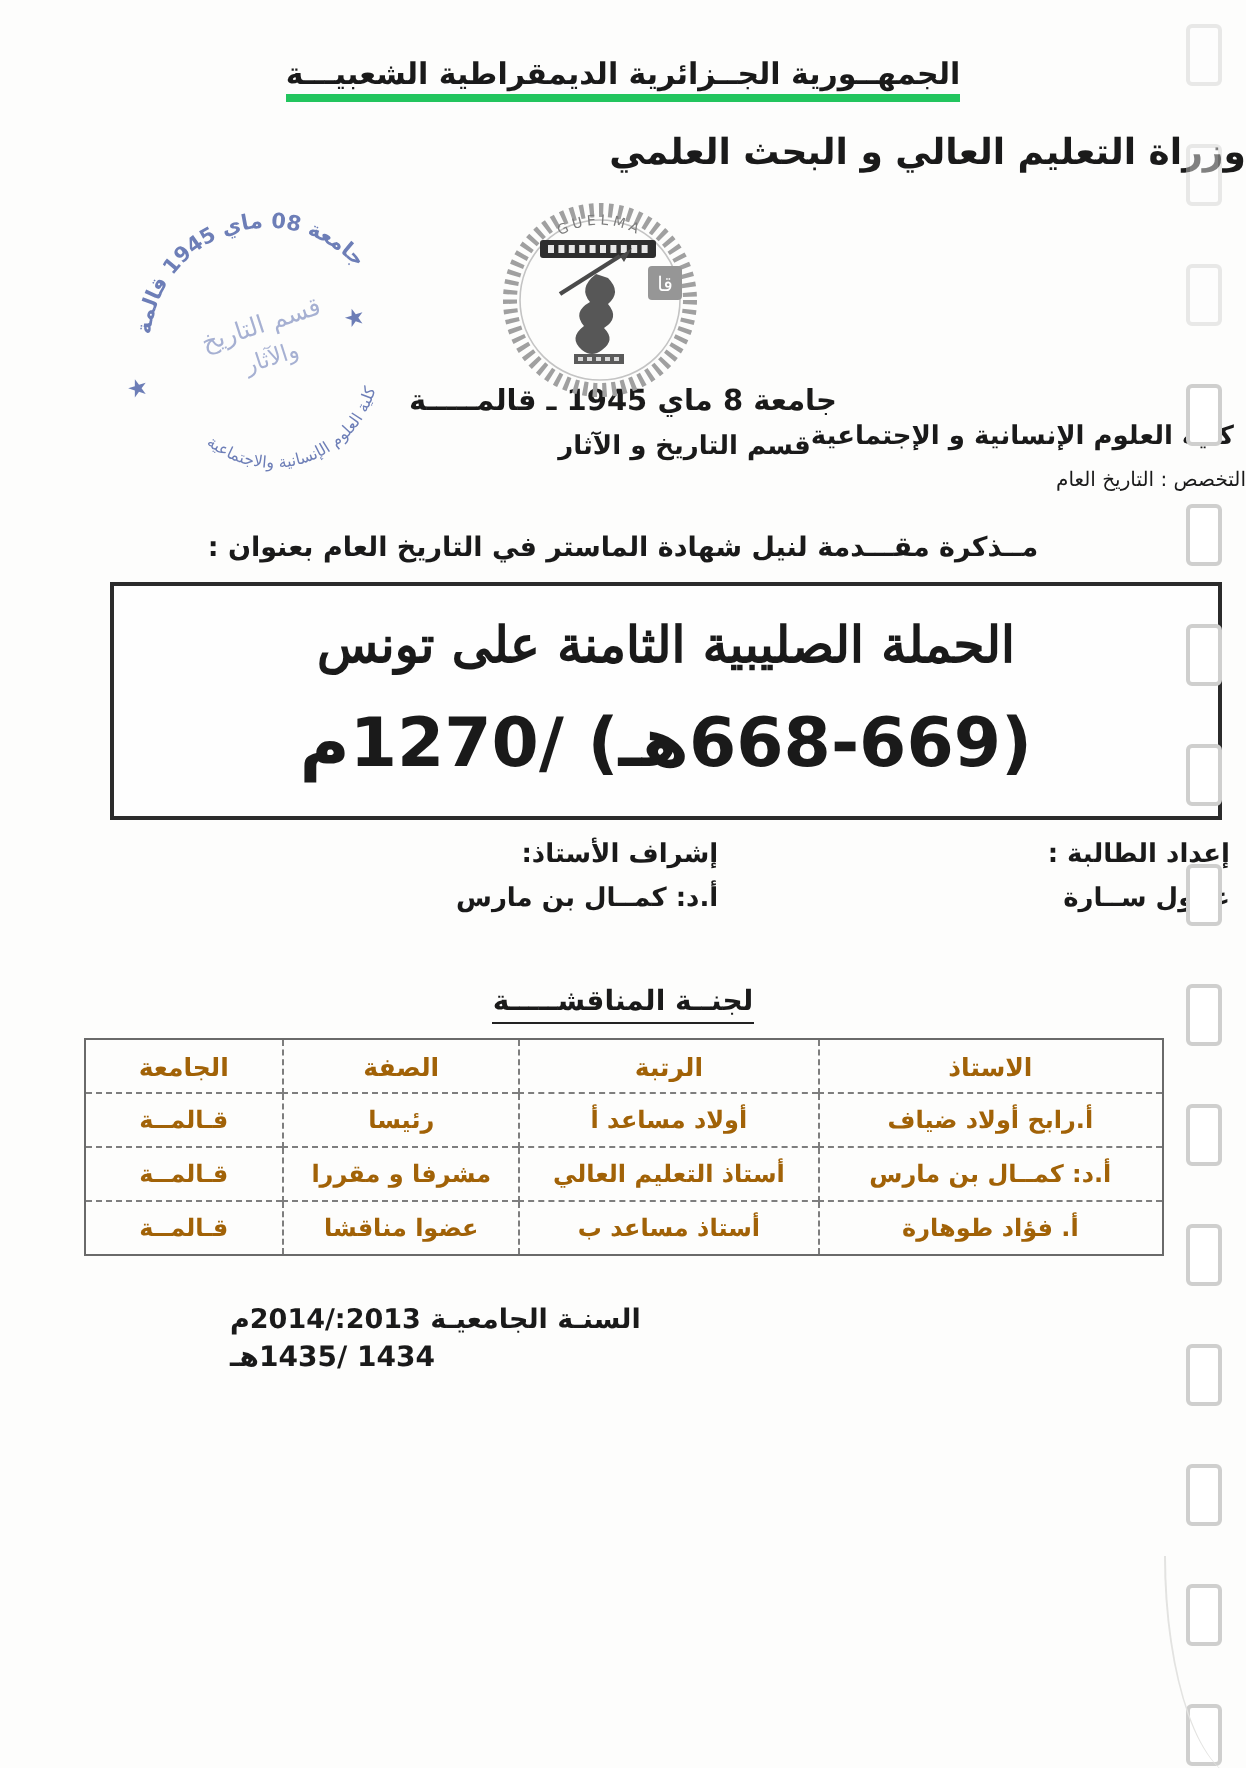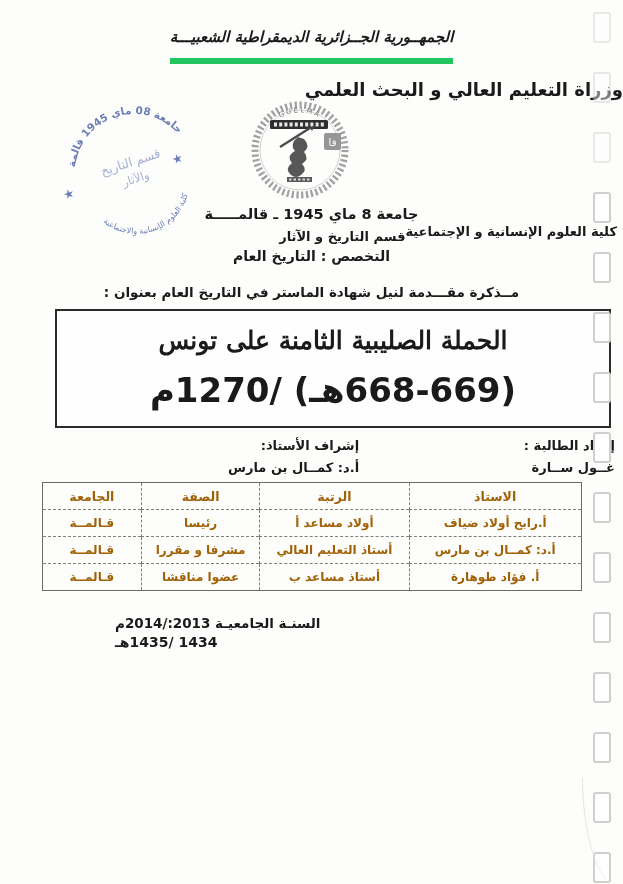--- a/index.html
+++ b/index.html
@@ -3,36 +3,36 @@
 <meta charset="utf-8">
 <style>
   html,body{margin:0;padding:0;background:#888;}
   .page{
     width:623px;height:884px;position:relative;margin:0 auto;
     background:#fdfdfc;color:#1a1a1a;overflow:hidden;direction:rtl;
     font-family:"DejaVu Sans","Liberation Sans",sans-serif;
   }
   
   .hdr1{margin-top:28px;text-align:center;font-size:15px;font-weight:bold;}
-  .hdr1 span{display:inline-block;border-bottom:6px solid #22c55e;padding-bottom:12px;font-style:italic;}
+  .hdr1 span{display:inline-block;border-bottom:4px solid #22c55e;padding-bottom:1px;}
   .hdr2{margin-top:15px;text-align:right;font-size:18px;font-weight:bold;}
   .emblem-spacer{height:106px;}
   
   .logo{position:absolute;top:97px;left:244px;width:112px;height:108px;}
   
   .stamp{position:absolute;top:94px;left:58px;width:150px;height:152px;
          transform:rotate(-18deg);opacity:.82;pointer-events:none;}
   .stamp text{fill:#4e63a8;font-family:"DejaVu Sans",sans-serif;}
   
   .uni{ text-align:center;font-size:14.5px;font-weight:bold;}
   .fac-row{display:flex;justify-content:space-between;align-items:flex-start;
            padding:2px 6px 0 0;font-size:13px;font-weight:bold;}
   .fac-row .dept{margin-left:358px;margin-top:5px;white-space:nowrap;}
   .fac-row .fac{white-space:nowrap;}
-  .spec{margin-top:4px;text-align:center;font-size:14px;font-weight:bold;}
+  .spec{margin-top:4px;text-align:right;font-size:10px;font-weight:normal;}
   .note{margin-top:20px;text-align:center;font-size:13.5px;font-weight:bold;letter-spacing:.2px;}
   
   .title-box{margin:9px 12px 0 55px;border:2px solid #2b2b2b;padding:6px 8px 10px;
              text-align:center;background:#fefefe;}
   .title-l1{font-family:"DejaVu Serif","Liberation Serif",serif;
             font-size:25px;font-weight:bold;line-height:47px;}
   .title-l2{font-size:34px;font-weight:bold;line-height:52px;}
   
   .persons{display:flex;justify-content:space-between;margin-top:10px;
            padding:0 8px 0 288px;font-size:13px;font-weight:bold;}
@@ -153,20 +153,23 @@
     <div class="pcol">
       <div>إعداد الطالبة :</div>
       <div class="pname">غــول ســارة</div>
     </div>
     <div class="pcol sup">
       <div>إشراف الأستاذ:</div>
       <div class="pname">أ.د: كمــال بن مارس</div>
     </div>
   </div>
 
+  <div class="cmt-h">
+    <span>لجنــة المناقشـــــة</span>
+  </div>
   <table class="cmt">
     <colgroup>
         <col style="width:172px">
         <col style="width:150px">
         <col style="width:118px">
         <col style="width:100px">
       </colgroup>
     <tbody>
         <tr>
       <th>الاستاذ</th>

